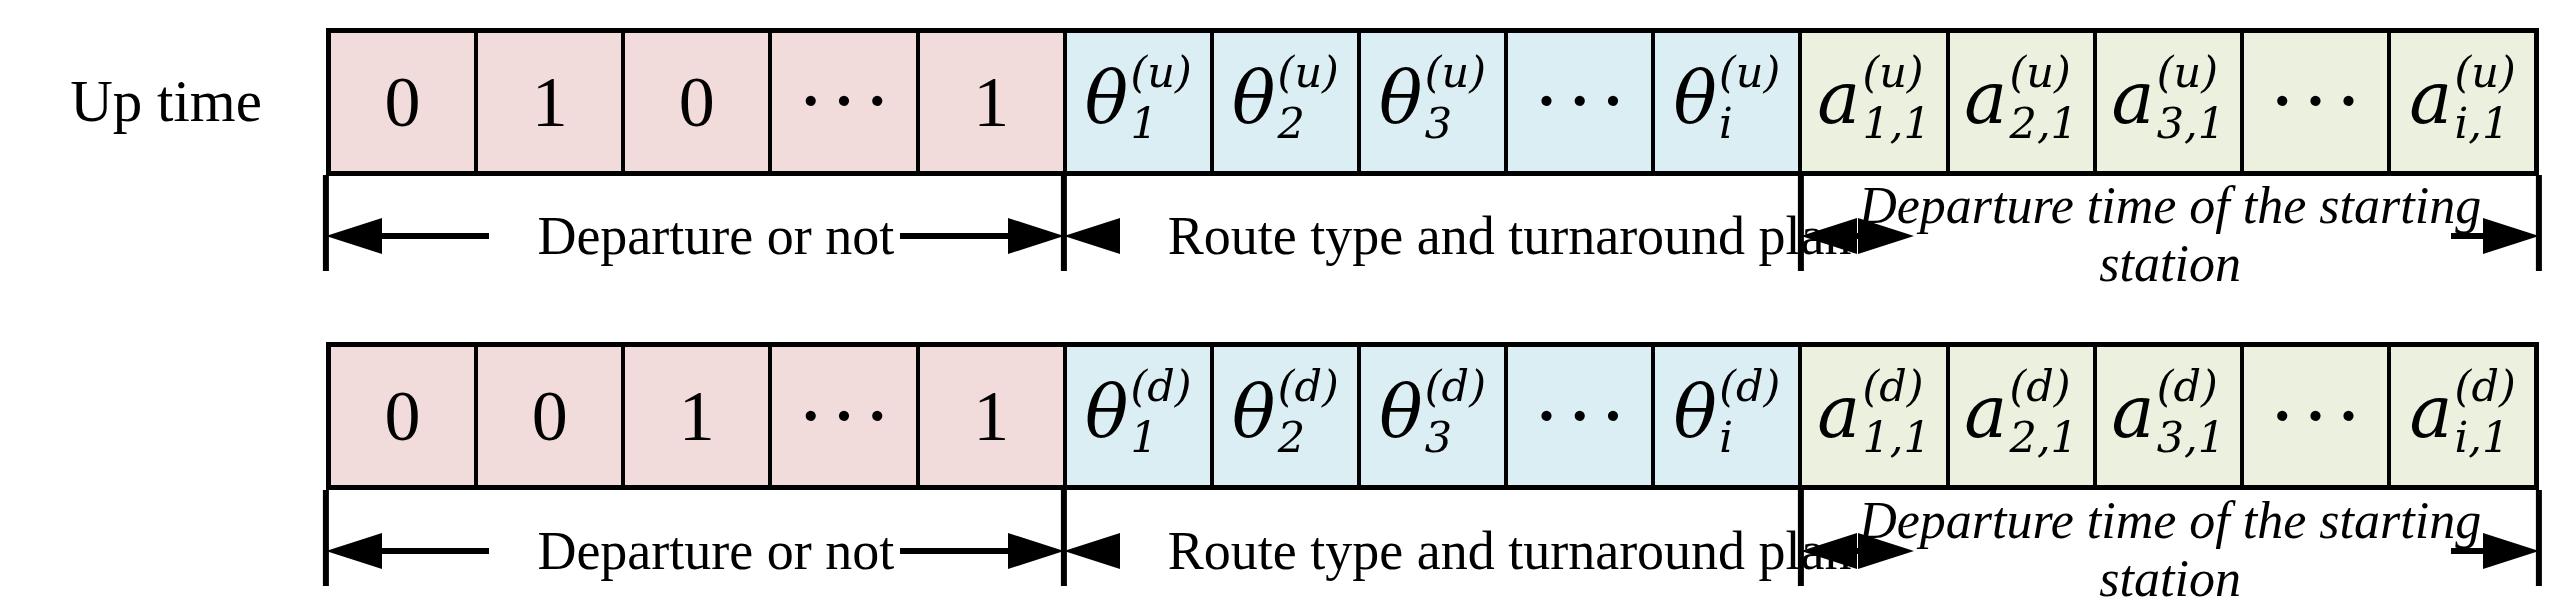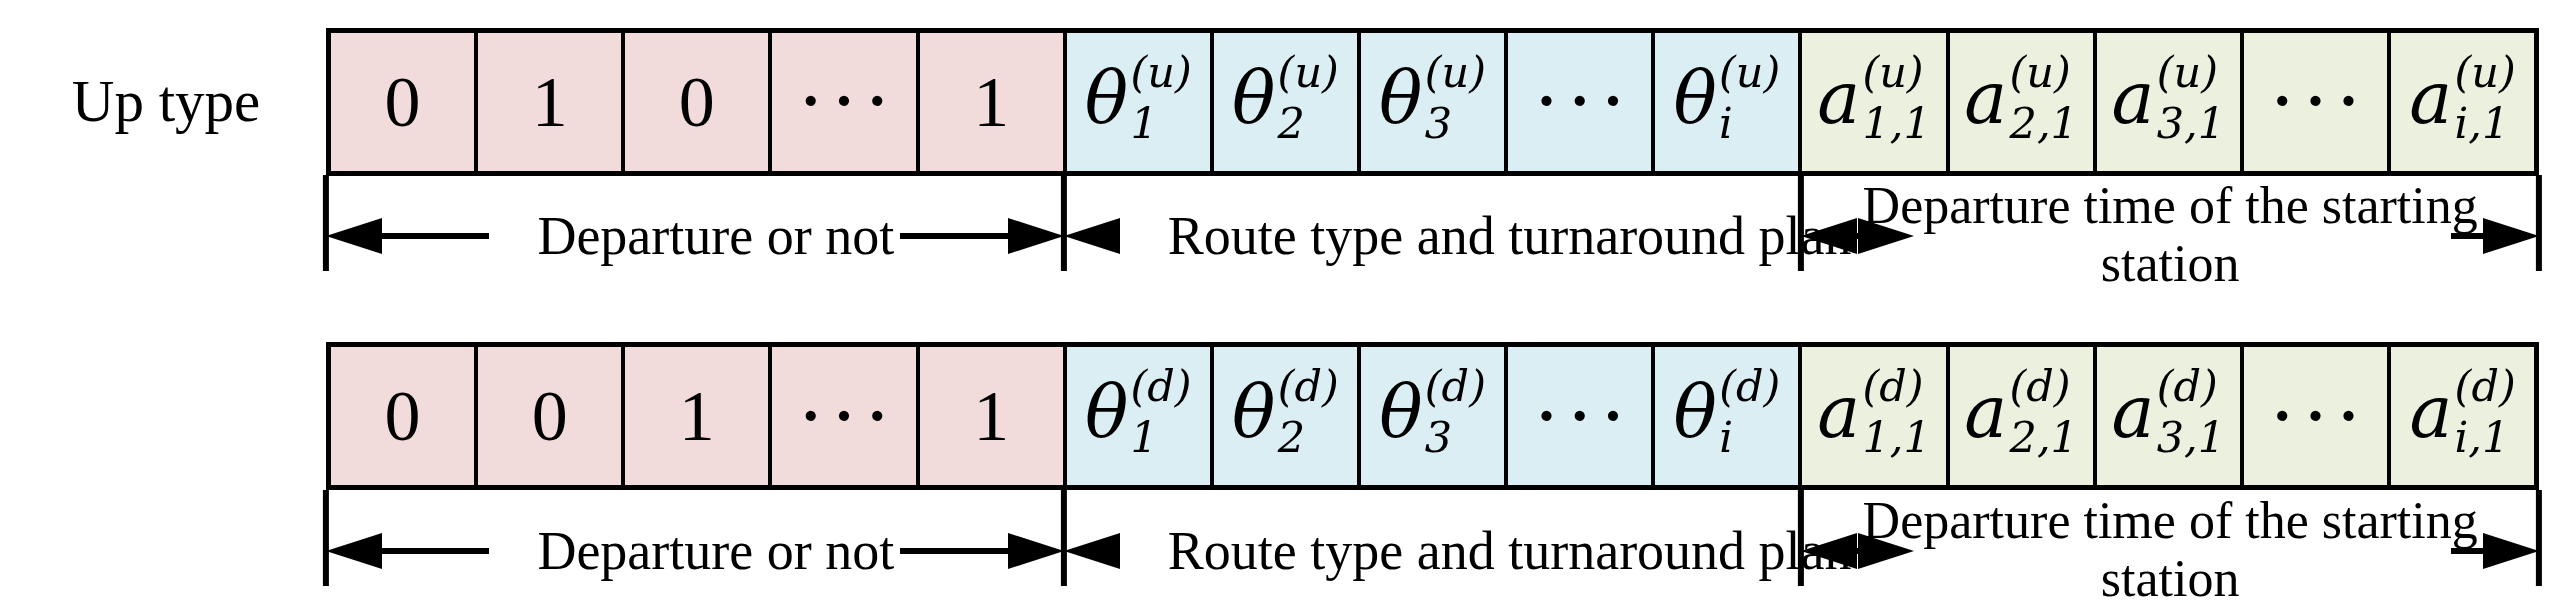--- a/index.html
+++ b/index.html
@@ -37,30 +37,30 @@
     position:absolute;top:61px;transform:translateY(-50%);
     display:flex;align-items:center;box-sizing:border-box;
   }
   .hline{flex:1 1 0;height:5.3px;background:#000;}
   .bl-text{font-size:54px;line-height:1;padding:0 6.1px;white-space:nowrap;margin-left:42px;}
   .tri-l{width:0;height:0;border-top:18.3px solid transparent;border-bottom:18.3px solid transparent;border-right:56px solid #000;flex:0 0 auto;}
   .tri-r{width:0;height:0;border-top:18.3px solid transparent;border-bottom:18.3px solid transparent;border-left:56px solid #000;flex:0 0 auto;}
   .sec-two{position:absolute;top:0;height:100%;}
   .two-lines{position:absolute;top:1.5px;left:0;width:100%;text-align:center;
              font-size:52px;line-height:58px;white-space:nowrap;}
-  .two-lines span{display:block;}
+  .two-lines span{display:block;font-style:italic;}
   .arr-left{position:absolute;left:0;top:43px;display:flex;align-items:center;}
   .arr-right{position:absolute;right:0;top:43px;display:flex;align-items:center;}
   .stub{width:32px;height:5.3px;background:#000;flex:0 0 auto;}
 </style>
 </head>
 <body>
 
 <div class="canvas" id="canvas">
-    <div class="row-label" style="top: 27.5px;">Up type</div>
+    <div class="row-label" style="top: 27.5px;">Up time</div>
     <div class="strip" style="top: 27.5px;">
       <div class="cell" style="background: rgb(242, 220, 219);">
         <span class="num">0</span>
       </div>
       <div class="cell" style="background: rgb(242, 220, 219);">
         <span class="num">1</span>
       </div>
       <div class="cell" style="background: rgb(242, 220, 219);">
         <span class="num">0</span>
       </div>

